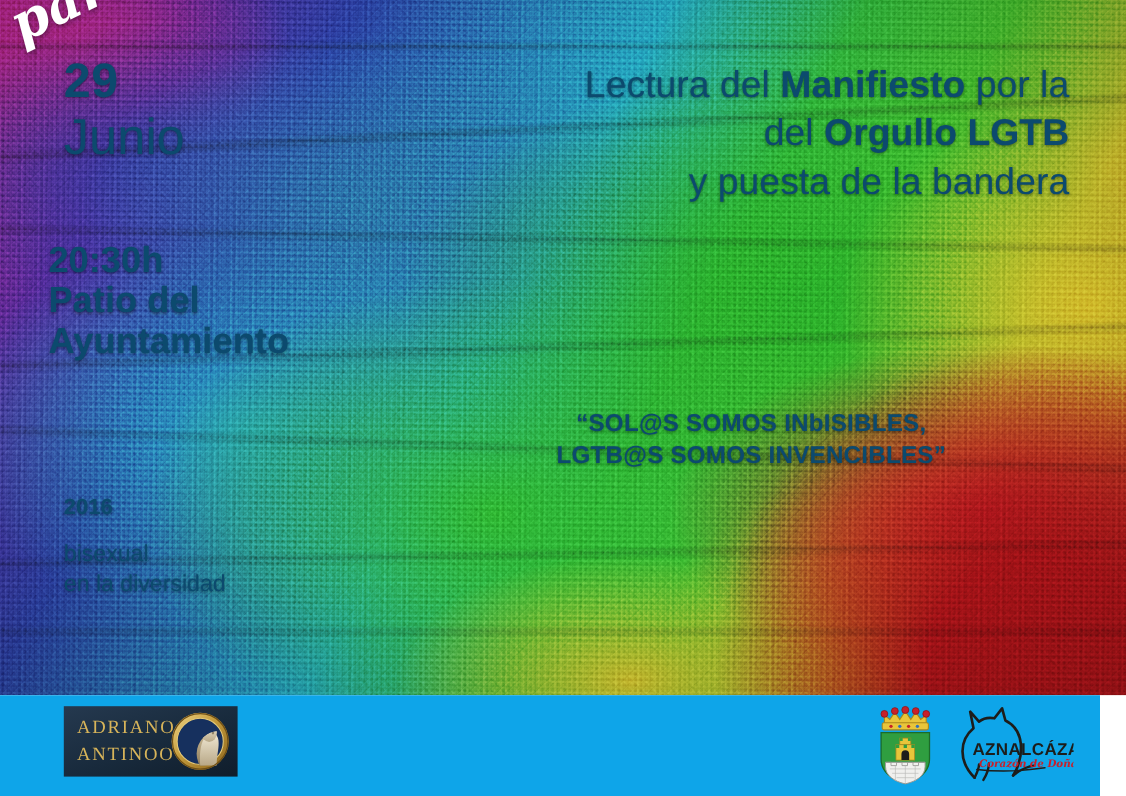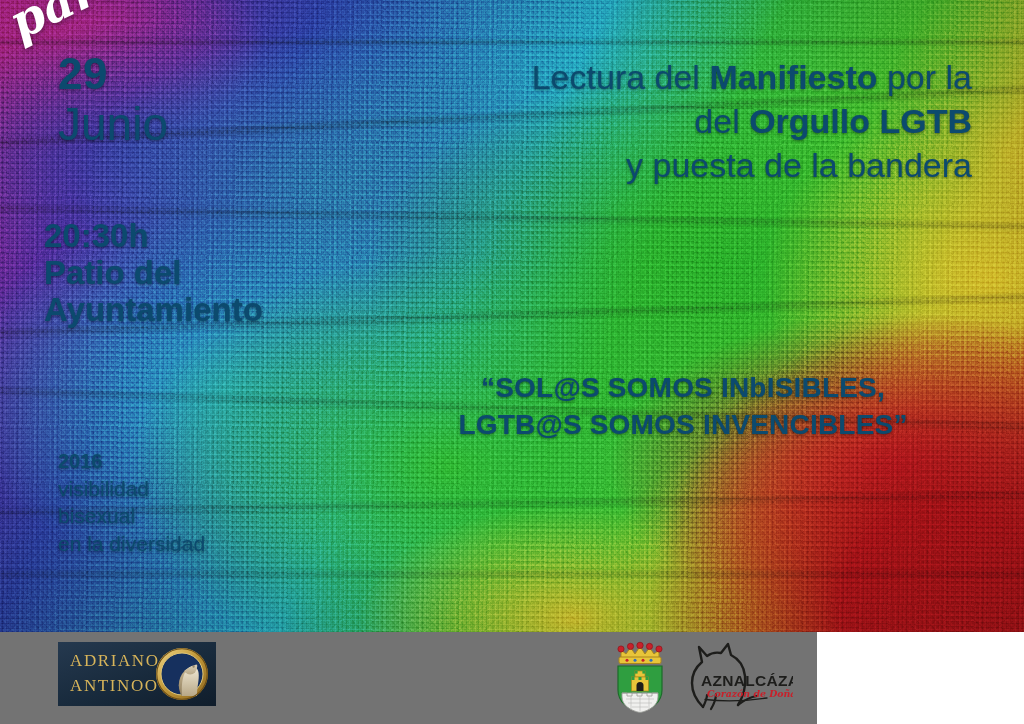--- a/index.html
+++ b/index.html
@@ -65,37 +65,37 @@
   
   .txt{position:absolute;color:#0c4a6e;text-shadow:0 1px 3px rgba(0,0,0,.45);}
 
   .date-block{left:58px;top:52px;line-height:1.02;}
   .date-day{font-size:44px;font-weight:700;letter-spacing:.5px;}
   .date-month{font-size:46px;font-weight:400;margin-top:4px;}
 
   .place-block{left:44px;top:218px;line-height:1.12;font-size:33px;font-weight:700;}
 
   .year-block{left:58px;top:448px;line-height:1.30;font-size:21px;font-weight:400;}
-  .year-block .yr{font-size:20px;font-weight:700;display:block;margin-bottom:1px;}
+  .year-block .yr{font-size:20px;font-weight:700;display:block;margin-bottom:16px;}
 
   .headline{left:352px;top:55px;width:620px;text-align:right;
     font-size:34px;font-weight:400;line-height:1.30;}
   .headline b{font-weight:700;}
 
   .slogan{left:398px;top:370px;width:570px;text-align:center;
-    font-size:28px;font-weight:700;line-height:1.32;letter-spacing:.2px;}
+    font-size:22px;font-weight:700;line-height:1.32;letter-spacing:.2px;}
 
   .participa{left:712px;top:470px;width:280px;
     font-family:"DejaVu Serif",serif;
     font-style:italic;font-weight:700;font-size:48px;color:#fff;
     transform:rotate(-26deg);transform-origin:left top;
     text-shadow:0 2px 5px rgba(0,0,0,.40);letter-spacing:.5px;}
 
   
-  .footer{position:absolute;left:0;top:632px;width:817px;height:92px;background:#737373;}
+  .footer{position:absolute;left:0;top:632px;width:1000px;height:92px;background:#0ea5e9;}
 
   .logo-adriano{position:absolute;left:58px;top:10px;width:158px;height:64px;
     background:linear-gradient(160deg,#25394f 0%,#182a3c 55%,#101d2b 100%);
     display:flex;align-items:center;}
   .logo-adriano .la-text{margin-left:12px;color:#d7b45a;
     font-family:"Liberation Serif","DejaVu Serif",serif;
     font-size:17px;letter-spacing:1.6px;line-height:1.45;}
   .logo-adriano .la-medal{position:absolute;right:6px;top:4px;width:56px;height:56px;}
 
   .logos-right{position:absolute;right:24px;top:4px;height:80px;display:flex;align-items:center;gap:10px;}
@@ -121,21 +121,20 @@
   </div>
 
   <div class="txt place-block">
     <div>20:30h</div>
     <div>Patio del</div>
     <div>Ayuntamiento</div>
   </div>
 
   <div class="txt year-block">
     <span class="yr">2016</span>
-    <div>visibilidad</div>
     <div>bisexual</div>
     <div>en la diversidad</div>
   </div>
 
   <div class="txt headline">
     <div><span>Lectura del </span><b>Manifiesto</b><span> por la</span></div>
     <div><span>del </span><b>Orgullo LGTB</b></div>
     <div>y puesta de la bandera</div>
   </div>
 

